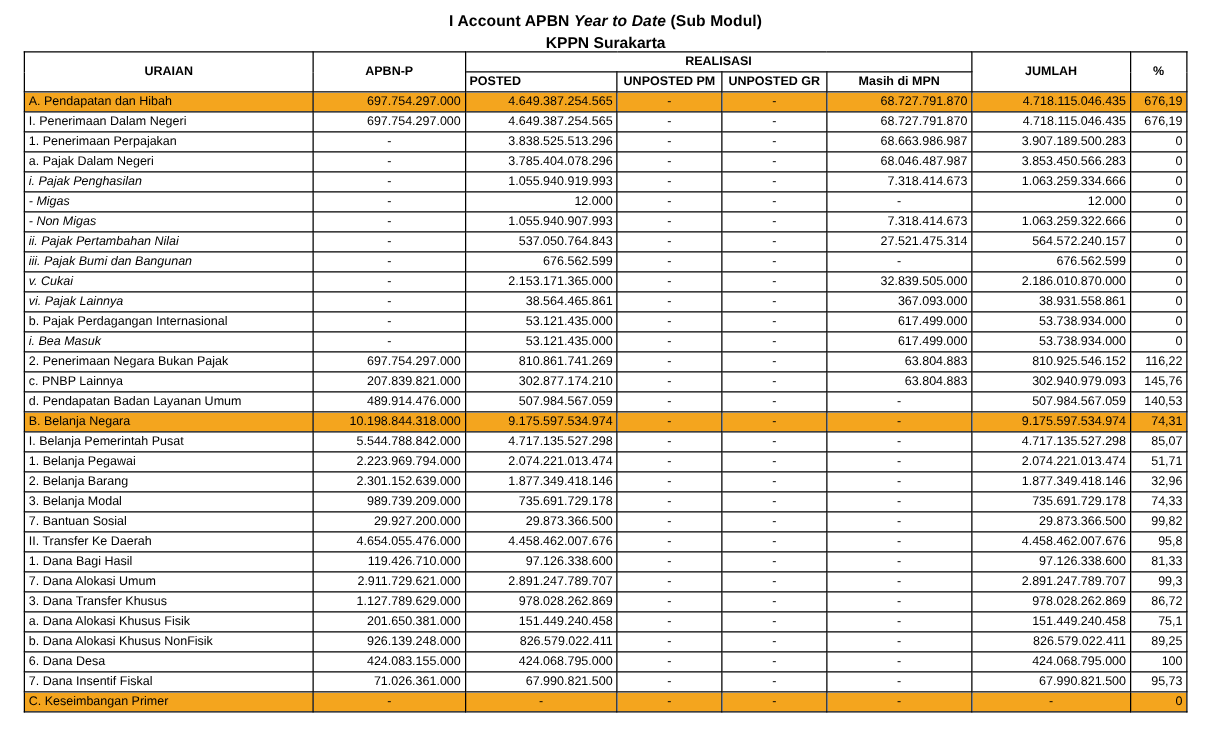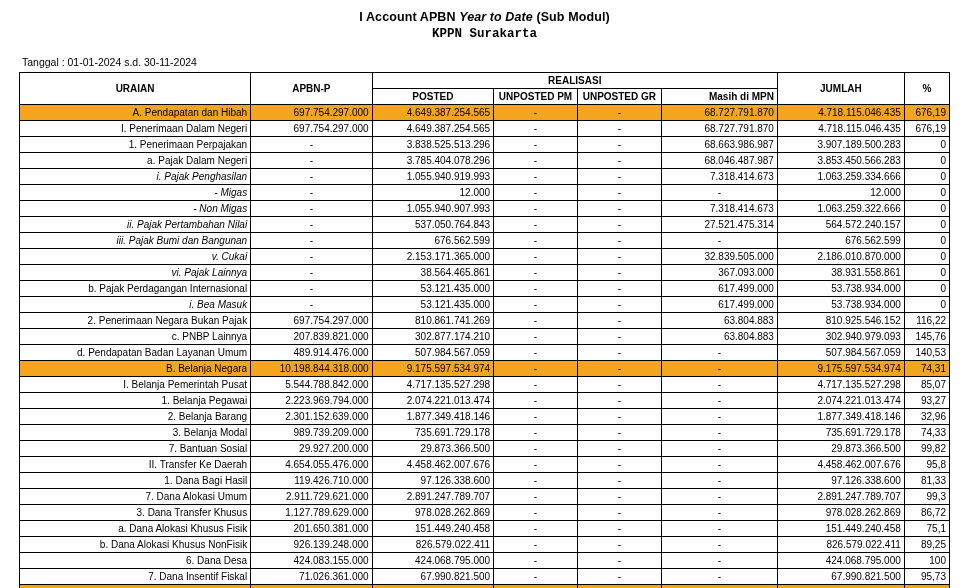--- a/index.html
+++ b/index.html
@@ -29,21 +29,20 @@
     font-weight: bold;
     letter-spacing: 0.1px;
   }
   .title-line1 .ital {
     font-style: italic;
   }
   .title-line2 {
     font-size: 12.5px;
     font-weight: bold;
     margin-top: 3px;
-    font-family: Liberation Mono, monospace;
   }
   .date-line {
     margin: 15px 0 4px 22px;
     font-size: 10.5px;
   }
   table.rpt {
     border-collapse: collapse;
     margin-left: 19px;
     width: 931px;
     table-layout: fixed;
@@ -72,21 +71,21 @@
   .h-jumlah { width: 118px; }
   .h-pct    { width: 42px; }
 
   td.num {
     text-align: right;
   }
   td.ctr {
     text-align: center;
   }
   td.uraian {
-    text-align: right;
+    text-align: left;
   }
   .lvl0 { padding-left: 4px; }
   .lvl1 { padding-left: 12px; margin-top: 16px; }
   .lvl2 { padding-left: 22px; margin-top: 37px; }
   .lvl3 { padding-left: 32px; }
   .lvl4 { padding-left: 42px; font-style: italic; }
 
   tr.hi td {
     background: #F5A623;
     background: #F4A51E;
@@ -98,21 +97,20 @@
 </head>
 <body>
 
 <div class="page">
 
   <div class="title-block">
     <div class="title-line1"><span>I Account APBN </span><span class="ital">Year to Date</span><span> (Sub Modul)</span></div>
     <div class="title-line2">KPPN Surakarta</div>
   </div>
 
-  <div class="date-line">Tanggal : 01-01-2024  s.d. 30-11-2024</div>
 
   <table class="rpt">
     <colgroup>
       <col class="h-uraian">
         <col class="h-apbnp">
         <col class="h-posted">
       <col class="h-unpm">
         <col class="h-ungr">
         <col class="h-mpn">
       <col class="h-jumlah">
@@ -120,24 +118,24 @@
     </colgroup>
     <thead>
       <tr>
         <th rowspan="2">URAIAN</th>
         <th rowspan="2">APBN-P</th>
         <th colspan="4">REALISASI</th>
         <th rowspan="2">JUMLAH</th>
         <th rowspan="2">%</th>
       </tr>
       <tr>
-        <th style="text-align:center">POSTED</th>
+        <th style="text-align:left">POSTED</th>
         <th>UNPOSTED PM</th>
         <th>UNPOSTED GR</th>
-        <th style="text-align:right">Masih di MPN</th>
+        <th style="text-align:center">Masih di MPN</th>
       </tr>
     </thead>
     <tbody id="rpt-body">
         <tr class="hi">
           <td class="uraian lvl0">A. Pendapatan dan Hibah</td>
           <td class="num">697.754.297.000</td>
           <td class="num">4.649.387.254.565</td>
           <td class="ctr">-</td>
           <td class="ctr">-</td>
           <td class="num">68.727.791.870</td>
@@ -315,21 +313,21 @@
           <td class="num">85,07</td>
         </tr>
         <tr class="plain">
           <td class="uraian lvl2">1. Belanja Pegawai</td>
           <td class="num">2.223.969.794.000</td>
           <td class="num">2.074.221.013.474</td>
           <td class="ctr">-</td>
           <td class="ctr">-</td>
           <td class="ctr">-</td>
           <td class="num">2.074.221.013.474</td>
-          <td class="num">93,27</td>
+          <td class="num">51,71</td>
         </tr>
         <tr class="plain">
           <td class="uraian lvl2">2. Belanja Barang</td>
           <td class="num">2.301.152.639.000</td>
           <td class="num">1.877.349.418.146</td>
           <td class="ctr">-</td>
           <td class="ctr">-</td>
           <td class="ctr">-</td>
           <td class="num">1.877.349.418.146</td>
           <td class="num">32,96</td>

